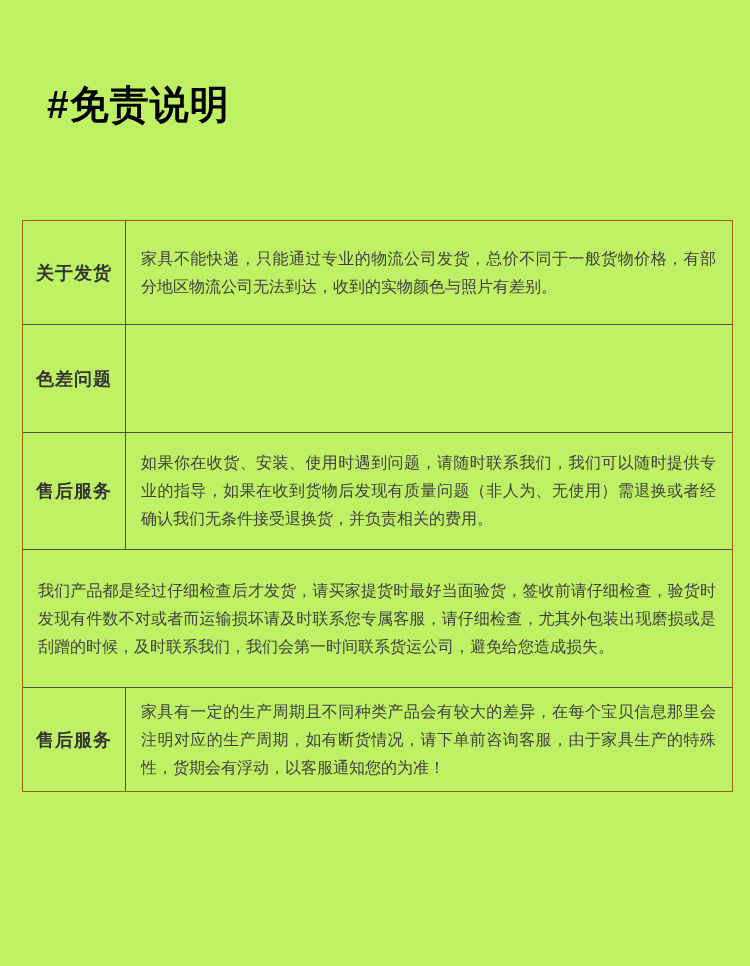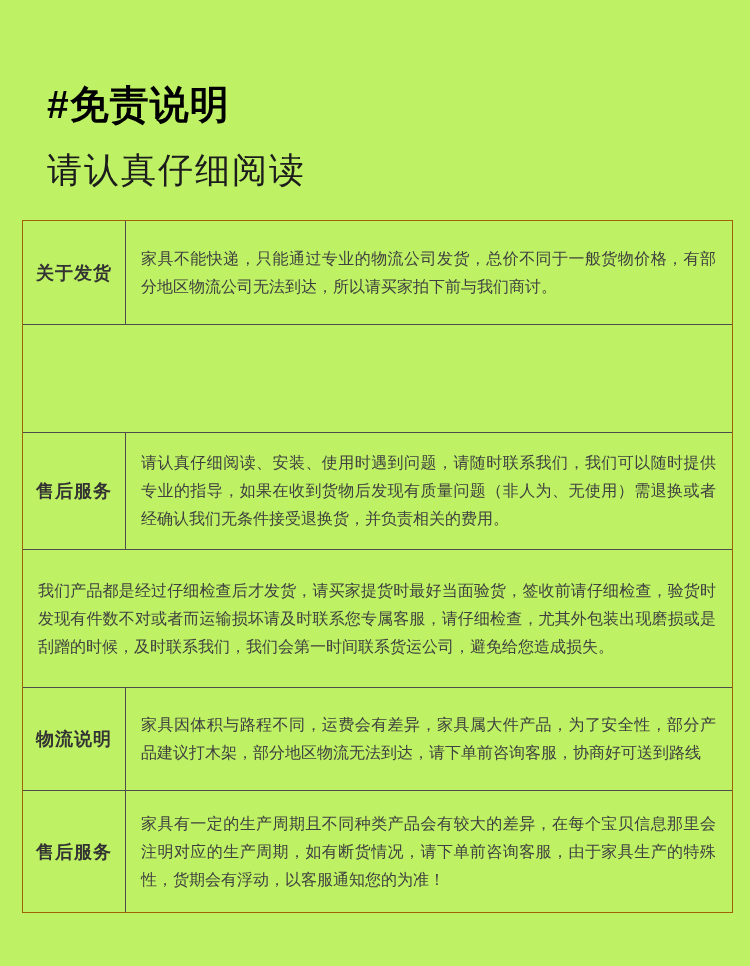--- a/index.html
+++ b/index.html
@@ -75,45 +75,41 @@
     text-align: justify;
   }
 </style>
 </head>
 <body>
 
 <div class="page">
 
   <div class="page-title">#免责说明</div>
 
-  <div class="page-subtitle">请认真仔细阅读</div>
 
   <div class="disclaimer-table">
 
     <div class="t-row">
       <div class="t-label">关于发货</div>
-      <div class="t-text">家具不能快递，只能通过专业的物流公司发货，总价不同于一般货物价格，有部分地区物流公司无法到达，所以请买家拍下前与我们商讨。</div>
+      <div class="t-text">家具不能快递，只能通过专业的物流公司发货，总价不同于一般货物价格，有部分地区物流公司无法到达，收到的实物颜色与照片有差别。</div>
     </div>
 
     <div class="t-row">
+      <div class="t-label">色差问题</div>
     </div>
 
     <div class="t-row">
       <div class="t-label">售后服务</div>
-      <div class="t-text">请认真仔细阅读、安装、使用时遇到问题，请随时联系我们，我们可以随时提供专业的指导，如果在收到货物后发现有质量问题（非人为、无使用）需退换或者经确认我们无条件接受退换货，并负责相关的费用。</div>
+      <div class="t-text">如果你在收货、安装、使用时遇到问题，请随时联系我们，我们可以随时提供专业的指导，如果在收到货物后发现有质量问题（非人为、无使用）需退换或者经确认我们无条件接受退换货，并负责相关的费用。</div>
     </div>
 
     <div class="t-row">
       <div class="t-text">我们产品都是经过仔细检查后才发货，请买家提货时最好当面验货，签收前请仔细检查，验货时发现有件数不对或者而运输损坏请及时联系您专属客服，请仔细检查，尤其外包装出现磨损或是刮蹭的时候，及时联系我们，我们会第一时间联系货运公司，避免给您造成损失。</div>
     </div>
 
-    <div class="t-row">
-      <div class="t-label">物流说明</div>
-      <div class="t-text">家具因体积与路程不同，运费会有差异，家具属大件产品，为了安全性，部分产品建议打木架，部分地区物流无法到达，请下单前咨询客服，协商好可送到路线</div>
-    </div>
 
     <div class="t-row">
       <div class="t-label">售后服务</div>
       <div class="t-text">家具有一定的生产周期且不同种类产品会有较大的差异，在每个宝贝信息那里会注明对应的生产周期，如有断货情况，请下单前咨询客服，由于家具生产的特殊性，货期会有浮动，以客服通知您的为准！</div>
     </div>
 
   </div>
 </div>
 
 </body></html>

